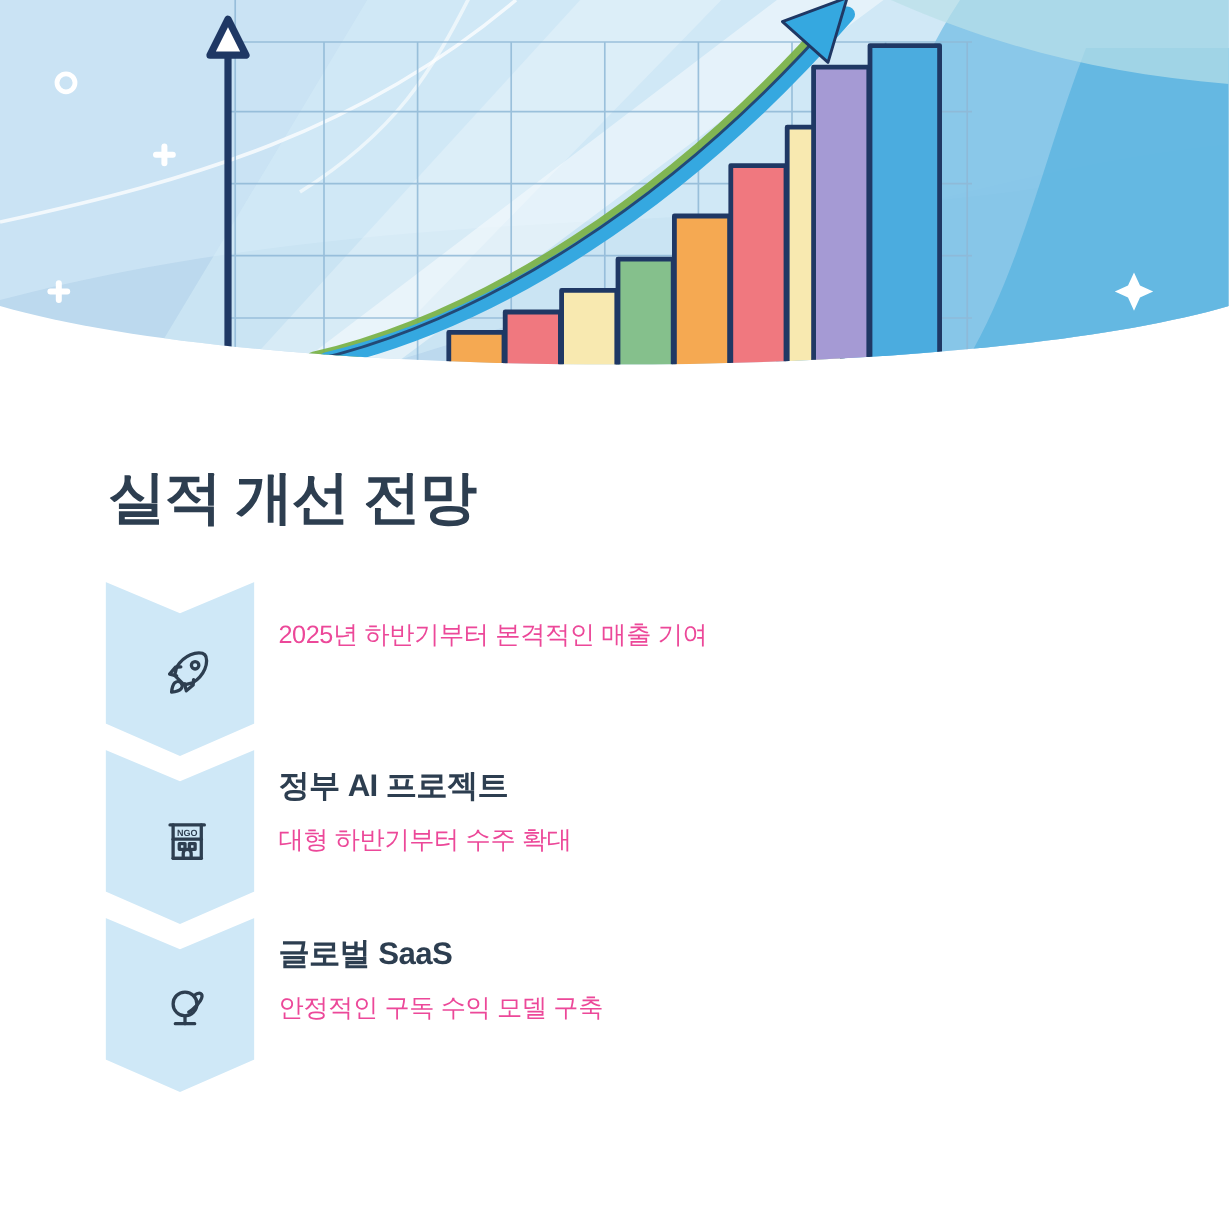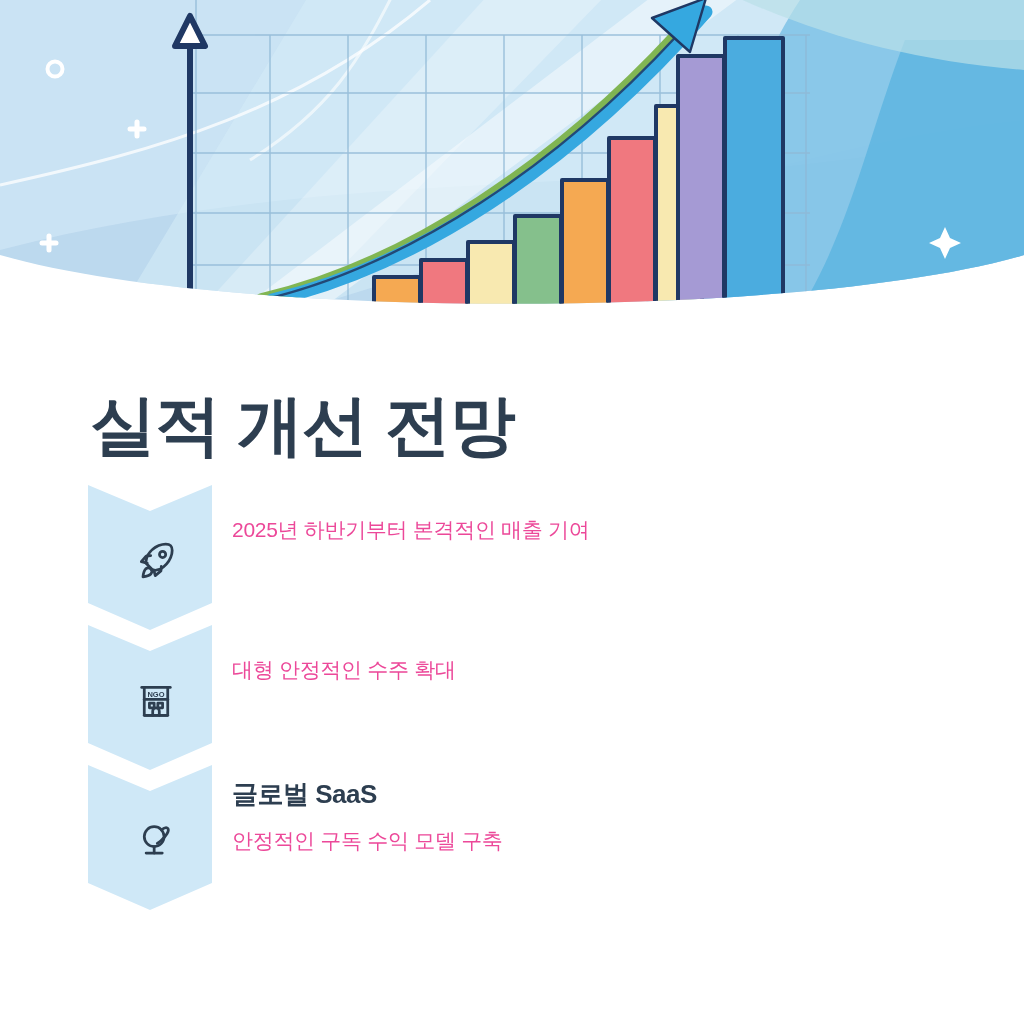--- a/index.html
+++ b/index.html
@@ -19,21 +19,21 @@
   #hero svg{display:block;}
 
   
   #content{
     position:absolute;left:0;top:310px;width:1024px;height:714px;
     background:#ffffff;
   }
 
   #page-title{
     position:absolute;left:90px;top:82px;
-    font-size:66px;font-weight:700;letter-spacing:-1px;
+    font-size:48px;font-weight:700;letter-spacing:-1px;
     color:#2d3e50;white-space:nowrap;line-height:1;
   }
 
   .feature-list{position:absolute;left:0;top:0;width:1024px;}
 
   .feature-item{
     position:absolute;left:88px;width:700px;height:140px;
   }
   .feature-item.i0{top:175px;}
   .feature-item.i1{top:315px;}
@@ -181,21 +181,22 @@
             <path d="M5.6 19.8h12.8"></path>
             <path d="M5.6 11.1h12.8"></path>
             <rect x="8.4" y="13.1" width="2.6" height="2.6"></rect>
             <rect x="13" y="13.1" width="2.6" height="2.6"></rect>
             <path d="M10.2 19.8v-2.3a1.8 1.8 0 0 1 3.6 0v2.3"></path>
             <text x="12" y="9.6" font-family="'Liberation Sans',sans-serif" font-size="4.1" font-weight="700" fill="#2d3e50" stroke="none" text-anchor="middle">NGO</text>
           </svg>
         </div>
       </div>
       <div class="ftext">
-        <div class="fdesc">대형 안정적인 수주 확대</div>
+        <div class="ftitle">정부 AI 프로젝트</div>
+        <div class="fdesc">대형 하반기부터 수주 확대</div>
       </div>
     </div>
 
     <div class="feature-item i2">
       <div class="badge">
         <svg width="124" height="145" viewBox="0 0 124 145">
           <path d="M0,0 L62,26 L124,0 L124,118 L62,145 L0,118 Z" fill="#cfe8f7"></path>
         </svg>
         <div class="glyph">
           <svg width="44" height="44" viewBox="0 0 24 24" fill="none" stroke="#2d3e50" stroke-width="1.5" stroke-linecap="round" stroke-linejoin="round">

